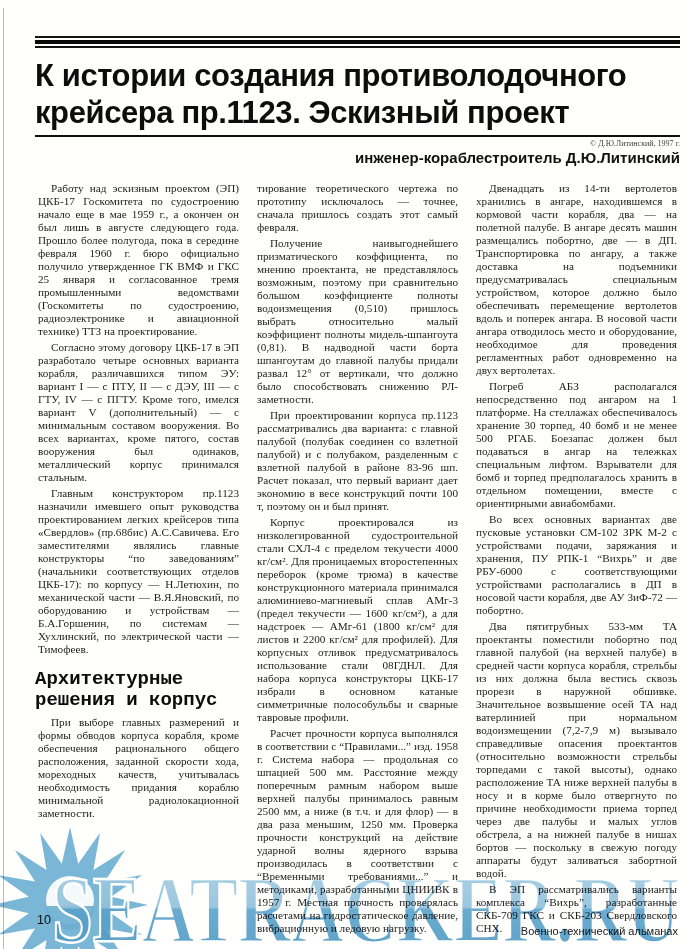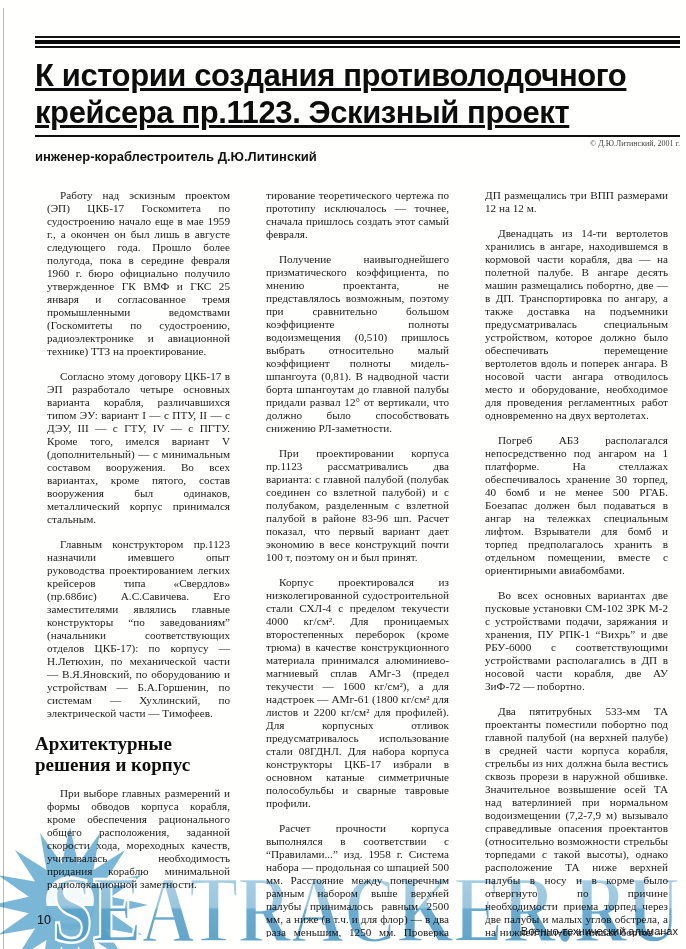--- a/index.html
+++ b/index.html
@@ -8,32 +8,32 @@
   .page{position:absolute;inset:0;background:#fffffe;}
   .scan-edge{position:absolute;left:3px;top:8px;bottom:0;width:1px;background:#b9b9b9;}
   .content{position:absolute;left:35px;top:0;width:645px;}
 
   .toprule{margin-top:36px;}
   .toprule .r1{height:2px;background:#141414;margin-bottom:2px;}
   .toprule .r2{height:4px;background:#0a0a0a;margin-bottom:2px;}
   .toprule .r3{height:2px;background:#141414;}
 
   h1{margin:9px 0 4px 0;font-family:"Liberation Sans",sans-serif;font-weight:bold;
-     font-size:31px;line-height:37px;letter-spacing:-0.4px;color:#0d0d0d;text-decoration:underline;}
+     font-size:31px;line-height:37px;letter-spacing:-0.4px;color:#0d0d0d;}
   .titlerule{height:2px;background:#0f0f0f;margin-top:4px;}
   .copyright{text-align:right;font-size:8px;color:#444;margin-top:2px;
              font-family:"Liberation Serif",serif;}
-  .author{text-align:left;font-family:"Liberation Sans",sans-serif;font-weight:bold;
-          font-size:13px;margin-top:1px;color:#111;}
+  .author{text-align:right;font-family:"Liberation Sans",sans-serif;font-weight:bold;
+          font-size:15px;margin-top:1px;color:#111;}
 
   .columns{display:flex;gap:12px;margin-top:13px;height:760px;overflow:hidden;}
   .col{width:207px;font-size:11.2px;line-height:13px;text-align:justify;}
-  .col p{margin:12px;text-indent:13px;}
+  .col p{margin:3px;text-indent:13px;}
   .col p.ni{text-indent:0;}
-  h2{font-family:Liberation Serif, serif;font-weight:bold;font-size:19px;
+  h2{font-family:Liberation Mono, monospace;font-weight:bold;font-size:19px;
      line-height:21px;margin:13px 0 5px 0;color:#0d0d0d;letter-spacing:0;}
 
   .pagenum{position:absolute;left:37px;bottom:22px;
            font-family:"Liberation Sans",sans-serif;font-size:12.5px;color:#111;}
   .footer-right{position:absolute;right:8px;bottom:12px;
                 font-family:"Liberation Sans",sans-serif;font-size:11px;color:#1a1a1a;}
 
   .watermark{position:absolute;left:0;top:792px;width:686px;height:157px;
              mix-blend-mode:multiply;pointer-events:none;}
 </style>
@@ -45,21 +45,21 @@
 
   <div class="content">
     <div class="toprule">
       <div class="r1"></div>
         <div class="r2"></div>
         <div class="r3"></div>
     </div>
 
     <h1>К истории создания противолодочного крейсера пр.1123. Эскизный проект</h1>
     <div class="titlerule"></div>
-    <div class="copyright">© Д.Ю.Литинский, 2001 г.</div>
+    <div class="copyright">© Д.Ю.Литинский, 1997 г.</div>
     <div class="author">инженер-кораблестроитель Д.Ю.Литинский</div>
 
     <div class="columns">
       <div class="col">
         <div>
             <p>Работу над эскизным проектом (ЭП) ЦКБ-17 Госкомитета по судостроению начало еще в мае 1959 г., а окончен он был лишь в августе следующего года. Прошло более полугода, пока в середине февраля 1960 г. бюро официально получило утвержденное ГК ВМФ и ГКС 25 января и согласованное тремя промышленными ведомствами (Госкомитеты по судостроению, радиоэлектронике и авиационной технике) ТТЗ на проектирование.</p>
             <p>Согласно этому договору ЦКБ-17 в ЭП разработало четыре основных варианта корабля, различавшихся типом ЭУ: вариант I — с ПТУ, II — с ДЭУ, III — с ГТУ, IV — с ПГТУ. Кроме того, имелся вариант V (дополнительный) — с минимальным составом вооружения. Во всех вариантах, кроме пятого, состав вооружения был одинаков, металлический корпус принимался стальным.</p>
             <p>Главным конструктором пр.1123 назначили имевшего опыт руководства проектированием легких крейсеров типа «Свердлов» (пр.68бис) А.С.Савичева. Его заместителями являлись главные конструкторы “по заведованиям” (начальники соответствующих отделов ЦКБ-17): по корпусу — Н.Летюхин, по механической части — В.Я.Яновский, по оборудованию и устройствам — Б.А.Горшенин, по системам — Хухлинский, по электрической части — Тимофеев.</p>
           </div>
         <h2>Архитектурные решения и корпус</h2>
@@ -73,21 +73,20 @@
             <p>Получение наивыгоднейшего призматического коэффициента, по мнению проектанта, не представлялось возможным, поэтому при сравнительно большом коэффициенте полноты водоизмещения (0,510) пришлось выбрать относительно малый коэффициент полноты мидель-шпангоута (0,81). В надводной части борта шпангоутам до главной палубы придали развал 12° от вертикали, что должно было способствовать снижению РЛ-заметности.</p>
             <p>При проектировании корпуса пр.1123 рассматривались два варианта: с главной палубой (полубак соединен со взлетной палубой) и с полубаком, разделенным с взлетной палубой в районе 83-96 шп. Расчет показал, что первый вариант дает экономию в весе конструкций почти 100 т, поэтому он и был принят.</p>
             <p>Корпус проектировался из низколегированной судостроительной стали СХЛ-4 с пределом текучести 4000 кг/см². Для проницаемых второстепенных переборок (кроме трюма) в качестве конструкционного материала принимался алюминиево-магниевый сплав АМг-3 (предел текучести — 1600 кг/см²), а для надстроек — АМг-61 (1800 кг/см² для листов и 2200 кг/см² для профилей). Для корпусных отливок предусматривалось использование стали 08ГДНЛ. Для набора корпуса конструкторы ЦКБ-17 избрали в основном катаные симметричные полособульбы и сварные тавровые профили.</p>
             <p>Расчет прочности корпуса выполнялся в соответствии с “Правилами...” изд. 1958 г. Система набора — продольная со шпацией 500 мм. Расстояние между поперечным рамным набором выше верхней палубы принималось равным 2500 мм, а ниже (в т.ч. и для флор) — в два раза меньшим, 1250 мм. Проверка прочности конструкций на действие ударной волны ядерного взрыва производилась в соответствии с “Временными требованиями...” и методиками, разработанными ЦНИИВК в 1957 г. Местная прочность проверялась расчетами на гидростатическое давление, вибрационную и ледовую нагрузку.</p>
             <p>Общее расположение для различных вариантов имело некоторые отделов, но для первых четырех имелось много общего.</p>
             <p>Кормовая часть главной палубы протяженностью около 70 м отводилась для взлета и посадки вертолетов. На ней в</p>
           </div>
       </div>
       <div class="col">
         <div>
-            <p class="ni">ДП размещались три ВПП размерами 12 на 12 м.</p>
             <p>Двенадцать из 14-ти вертолетов хранились в ангаре, находившемся в кормовой части корабля, два — на полетной палубе. В ангаре десять машин размещались побортно, две — в ДП. Транспортировка по ангару, а также доставка на подъемники предусматривалась специальным устройством, которое должно было обеспечивать перемещение вертолетов вдоль и поперек ангара. В носовой части ангара отводилось место и оборудование, необходимое для проведения регламентных работ одновременно на двух вертолетах.</p>
             <p>Погреб АБЗ располагался непосредственно под ангаром на 1 платформе. На стеллажах обеспечивалось хранение 30 торпед, 40 бомб и не менее 500 РГАБ. Боезапас должен был подаваться в ангар на тележках специальным лифтом. Взрыватели для бомб и торпед предполагалось хранить в отдельном помещении, вместе с ориентирными авиабомбами.</p>
             <p>Во всех основных вариантах две пусковые установки СМ-102 ЗРК М-2 с устройствами подачи, заряжания и хранения, ПУ РПК-1 “Вихрь” и две РБУ-6000 с соответствующими устройствами располагались в ДП в носовой части корабля, две АУ ЗиФ-72 — побортно.</p>
             <p>Два пятитрубных 533-мм ТА проектанты поместили побортно под главной палубой (на верхней палубе) в средней части корпуса корабля, стрельбы из них должна была вестись сквозь прорези в наружной обшивке. Значительное возвышение осей ТА над ватерлинией при нормальном водоизмещении (7,2-7,9 м) вызывало справедливые опасения проектантов (относительно возможности стрельбы торпедами с такой высоты), однако расположение ТА ниже верхней палубы в носу и в корме было отвергнуто по причине необходимости приема торпед через две палубы и малых углов обстрела, а на нижней палубе в нишах бортов — поскольку в свежую погоду аппараты будут заливаться забортной водой.</p>
             <p>В ЭП рассматривались варианты комплекса “Вихрь”, разработанные СКБ-709 ГКС и СКБ-203 Свердловского СНХ.</p>
           </div>
       </div>
     </div>
   </div>
 

